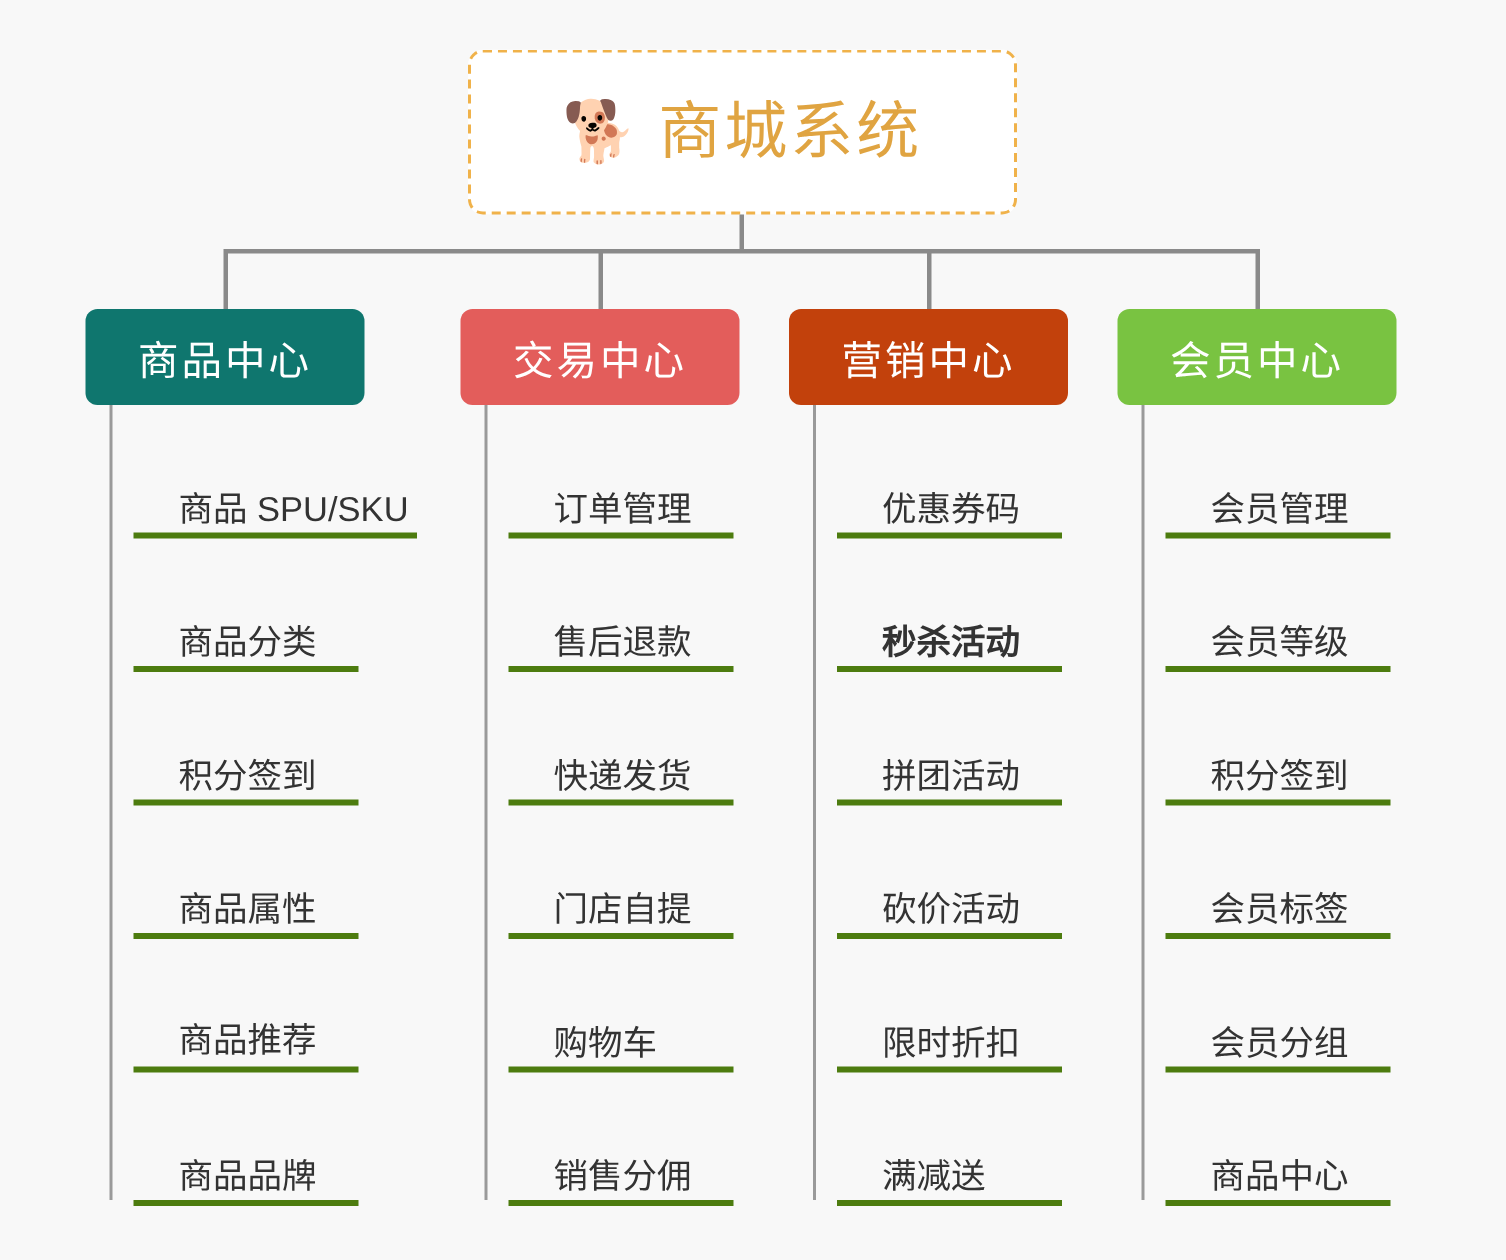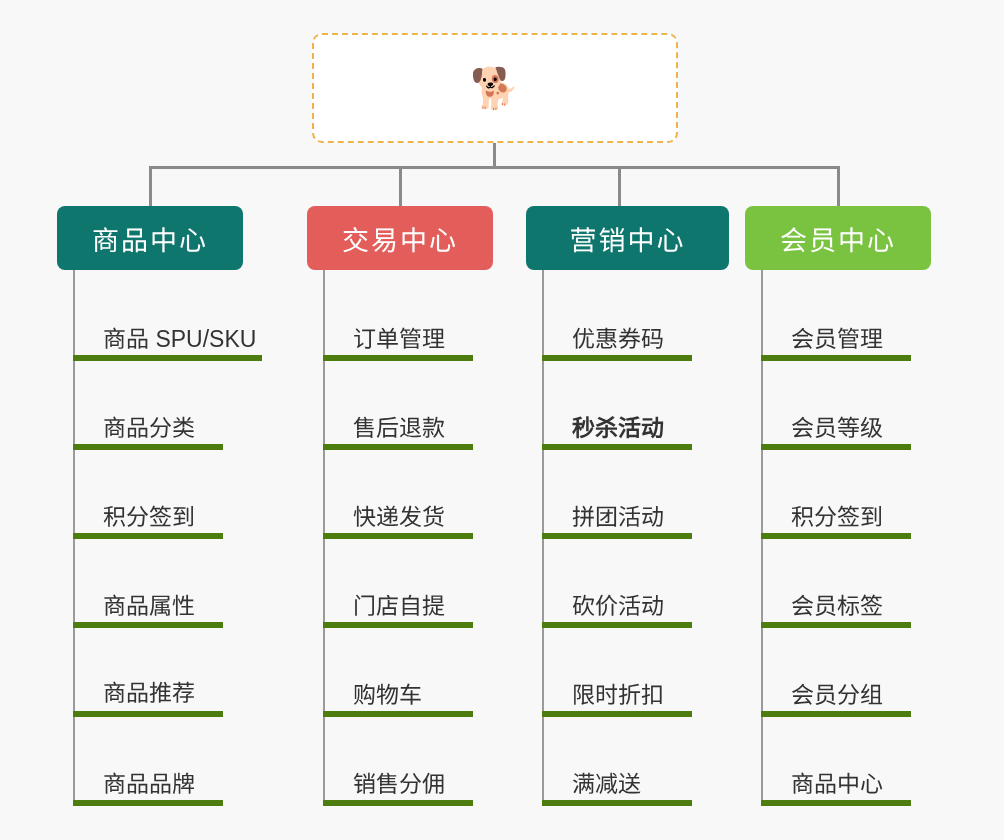--- a/index.html
+++ b/index.html
@@ -97,42 +97,43 @@
   }
   .spine {
     position: absolute;
     left: 0;
     top: 0;
     width: 2px;
     background: #9a9a9a;
   }
   .leaf {
     position: absolute;
-    left: 0;
+    left: 16px;
     height: 0;
-    border-bottom: 6px solid #4d7c0f;
+    border-bottom: 4px solid #4d7c0f;
     box-sizing: content-box;
   }
   .leaf-label {
     position: absolute;
     left: 30px;
     bottom: 4px;
     font-size: 23px;
     color: #333333;
     white-space: nowrap;
     line-height: 1;
   }
 </style>
 </head>
 <body>
 
 <div id="mindmap">
 
   <div class="root-node">
     <span class="root-emoji">🐕</span>
+    <span class="root-title">商城系统</span>
   </div>
 
   <div class="conn conn-v-root"></div>
   <div class="conn conn-h-bus"></div>
 
   <div id="branch-layer">
       <div class="conn conn-drop" style="left: 149px;"></div>
       <div class="cat-box" style="left: 57px; width: 186px; background: #0f766e;">
         <span>商品中心</span>
       </div>
@@ -176,21 +177,21 @@
           <span class="leaf-label">门店自提</span>
         </div>
         <div class="leaf" style="top: 441px; width: 150px;">
           <span class="leaf-label">购物车</span>
         </div>
         <div class="leaf" style="top: 530px; width: 150px;">
           <span class="leaf-label">销售分佣</span>
         </div>
       </div>
       <div class="conn conn-drop" style="left: 618px;"></div>
-      <div class="cat-box" style="left: 526px; width: 203px; background: #0f766e;">
+      <div class="cat-box" style="left: 526px; width: 186px; background: #c2410c;">
         <span>营销中心</span>
       </div>
       <div class="branch" style="left: 542px;">
         <div class="spine" style="height: 530px;"></div>
         <div class="leaf" style="top: 85px; width: 150px;">
           <span class="leaf-label">优惠券码</span>
         </div>
         <div class="leaf" style="top: 174px; width: 150px; font-weight: bold;">
           <span class="leaf-label">秒杀活动</span>
         </div>

